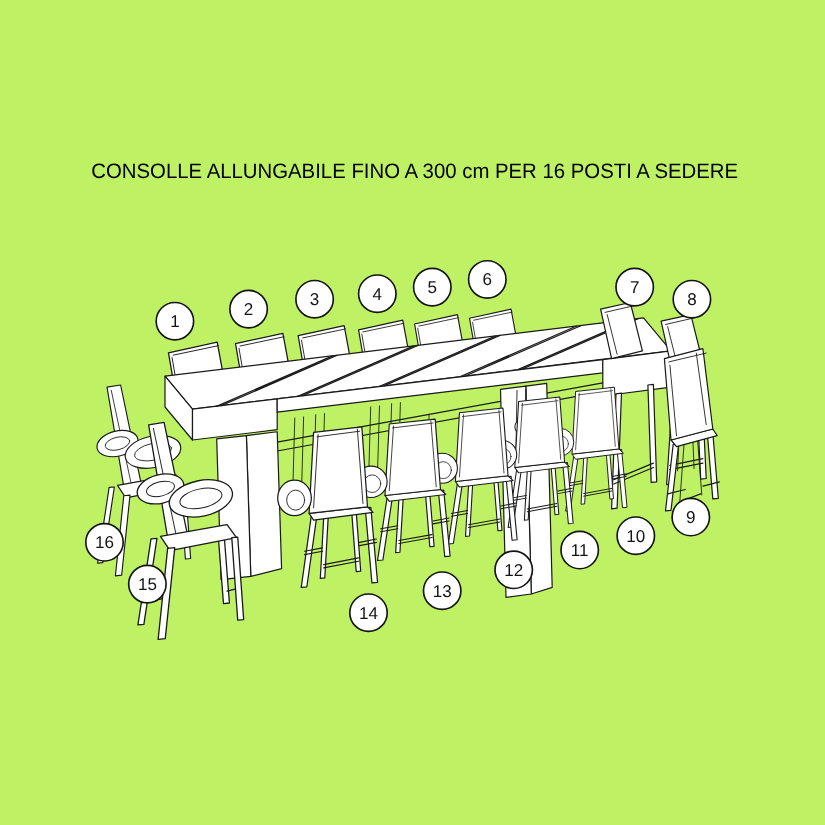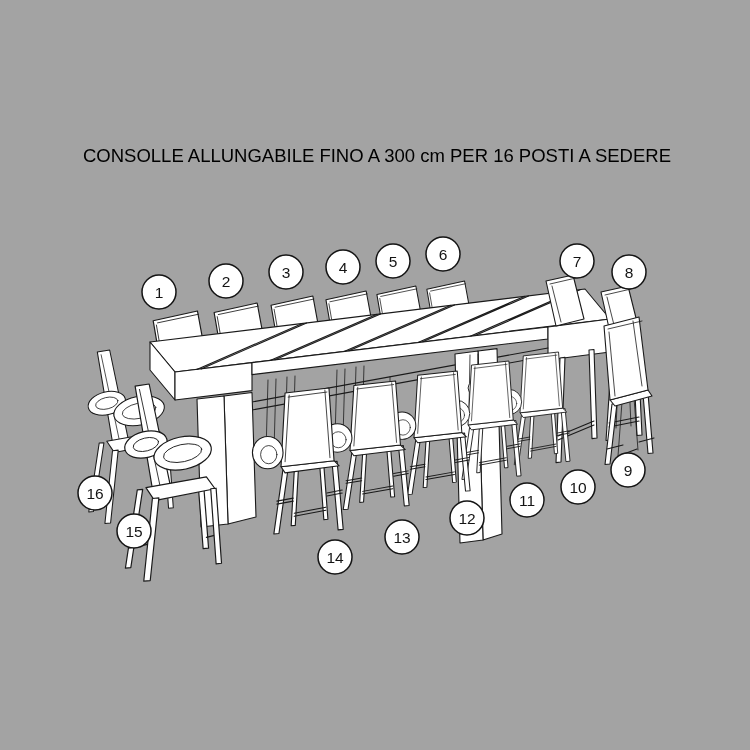--- a/index.html
+++ b/index.html
@@ -1,16 +1,16 @@
 <!DOCTYPE html>
 <html><head>
 <meta charset="utf-8">
 <style>
   html,body{margin:0;padding:0;background:#ffffff;}
-  .page{width:750px;height:750px;position:relative;background:#a3a3a3;overflow:hidden;
+  .page{width:750px;height:750px;position:relative;background:#bef264;overflow:hidden;
         font-family:"Liberation Sans",sans-serif;}
   .title-text{font-family:"Liberation Sans",sans-serif;font-size:19px;fill:#000000;}
   .fw{fill:#ffffff;stroke:#1a1a1a;stroke-width:1.1;stroke-linejoin:round;}
   .ln{fill:none;stroke:#1a1a1a;stroke-width:1.1;stroke-linejoin:round;stroke-linecap:round;}
   .thin{fill:none;stroke:#1a1a1a;stroke-width:0.8;stroke-linejoin:round;stroke-linecap:round;}
   .callout-circle{fill:#ffffff;stroke:#141414;stroke-width:1.5;}
   .callout-text{font-family:"Liberation Sans",sans-serif;font-size:15.5px;fill:#141414;
                 text-anchor:middle;}
 </style>
 </head>

